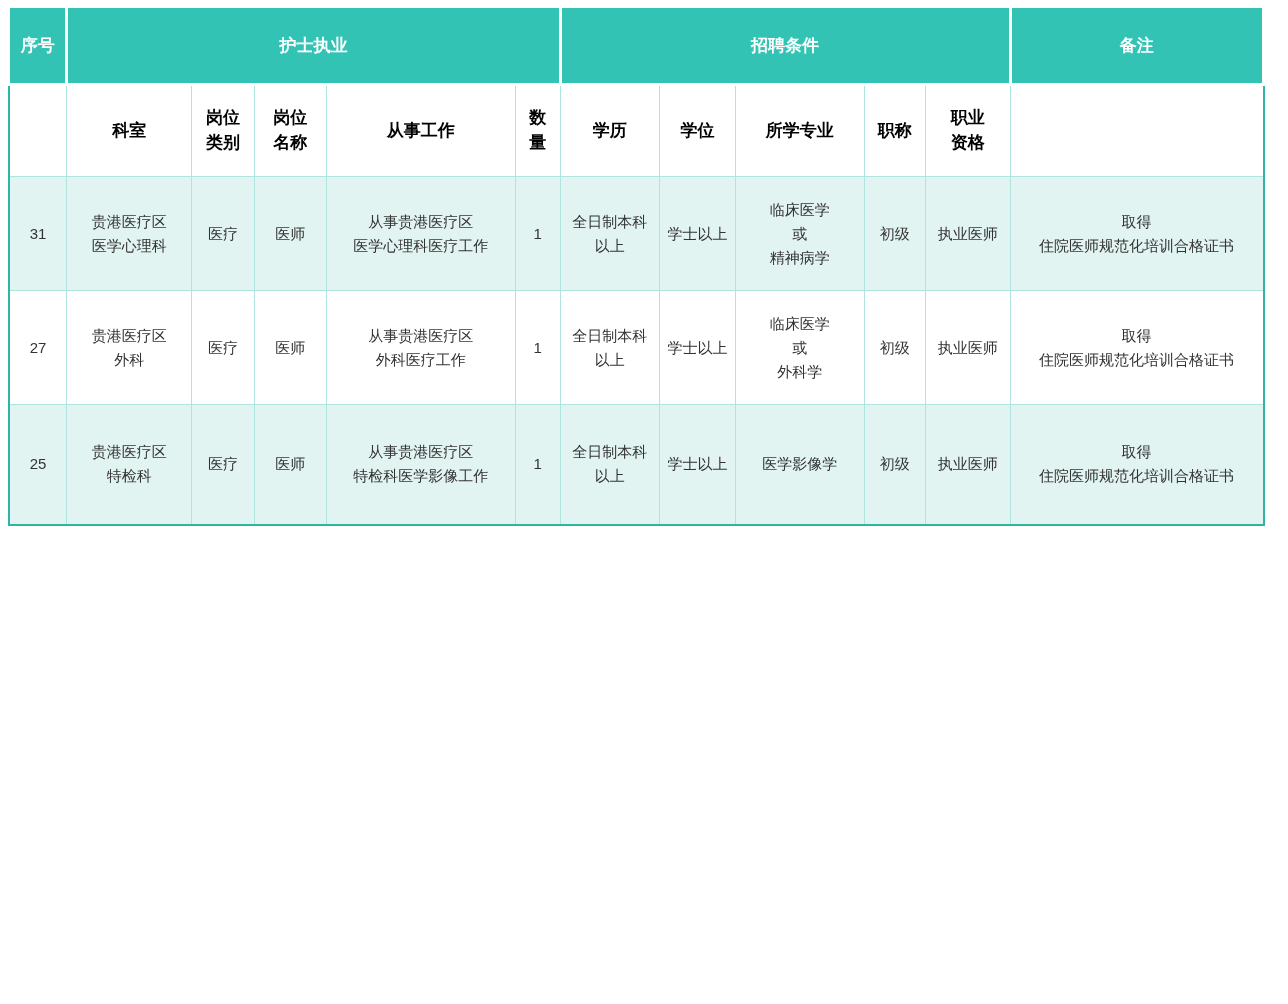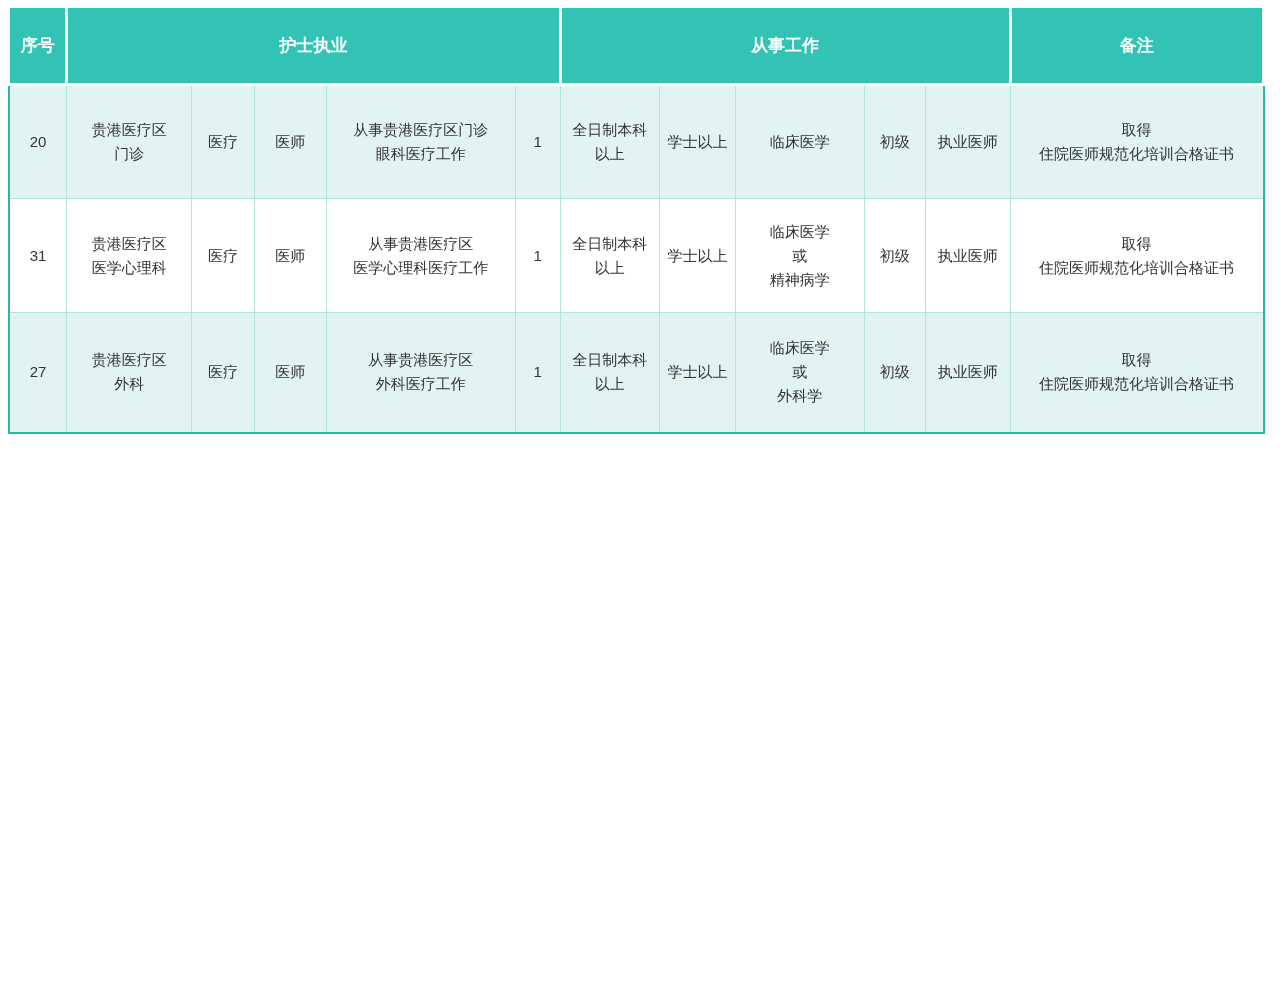--- a/index.html
+++ b/index.html
@@ -82,43 +82,42 @@
       <col style="width:6.06%">
       <col style="width:10.25%">
       <col style="width:4.89%">
       <col style="width:6.75%">
       <col style="width:20.18%">
     </colgroup>
     <thead>
       <tr class="group-header">
         <th>序号</th>
         <th colspan="5">护士执业</th>
-        <th colspan="5">从事工作</th>
+        <th colspan="5">招聘条件</th>
         <th>备注</th>
+      </tr>
+      <tr class="sub-header">
+        <th></th>
+        <th>科室</th>
+        <th>岗位
+类别</th>
+        <th>岗位
+名称</th>
+        <th>从事工作</th>
+        <th>数量</th>
+        <th>学历</th>
+        <th>学位</th>
+        <th>所学专业</th>
+        <th>职称</th>
+        <th>职业
+资格</th>
+        <th></th>
       </tr>
     </thead>
     <tbody>
-        <tr>
-          <td>20</td>
-          <td>贵港医疗区
-门诊</td>
-          <td>医疗</td>
-          <td>医师</td>
-          <td>从事贵港医疗区门诊
-眼科医疗工作</td>
-          <td>1</td>
-          <td>全日制本科
-以上</td>
-          <td>学士以上</td>
-          <td>临床医学</td>
-          <td>初级</td>
-          <td>执业医师</td>
-          <td>取得
-住院医师规范化培训合格证书</td>
-        </tr>
         <tr>
           <td>31</td>
           <td>贵港医疗区
 医学心理科</td>
           <td>医疗</td>
           <td>医师</td>
           <td>从事贵港医疗区
 医学心理科医疗工作</td>
           <td>1</td>
           <td>全日制本科
@@ -145,15 +144,33 @@
 以上</td>
           <td>学士以上</td>
           <td>临床医学
 或
 外科学</td>
           <td>初级</td>
           <td>执业医师</td>
           <td>取得
 住院医师规范化培训合格证书</td>
         </tr>
+        <tr>
+          <td>25</td>
+          <td>贵港医疗区
+特检科</td>
+          <td>医疗</td>
+          <td>医师</td>
+          <td>从事贵港医疗区
+特检科医学影像工作</td>
+          <td>1</td>
+          <td>全日制本科
+以上</td>
+          <td>学士以上</td>
+          <td>医学影像学</td>
+          <td>初级</td>
+          <td>执业医师</td>
+          <td>取得
+住院医师规范化培训合格证书</td>
+        </tr>
       </tbody>
   </table>
 </div>
 
 </body></html>

